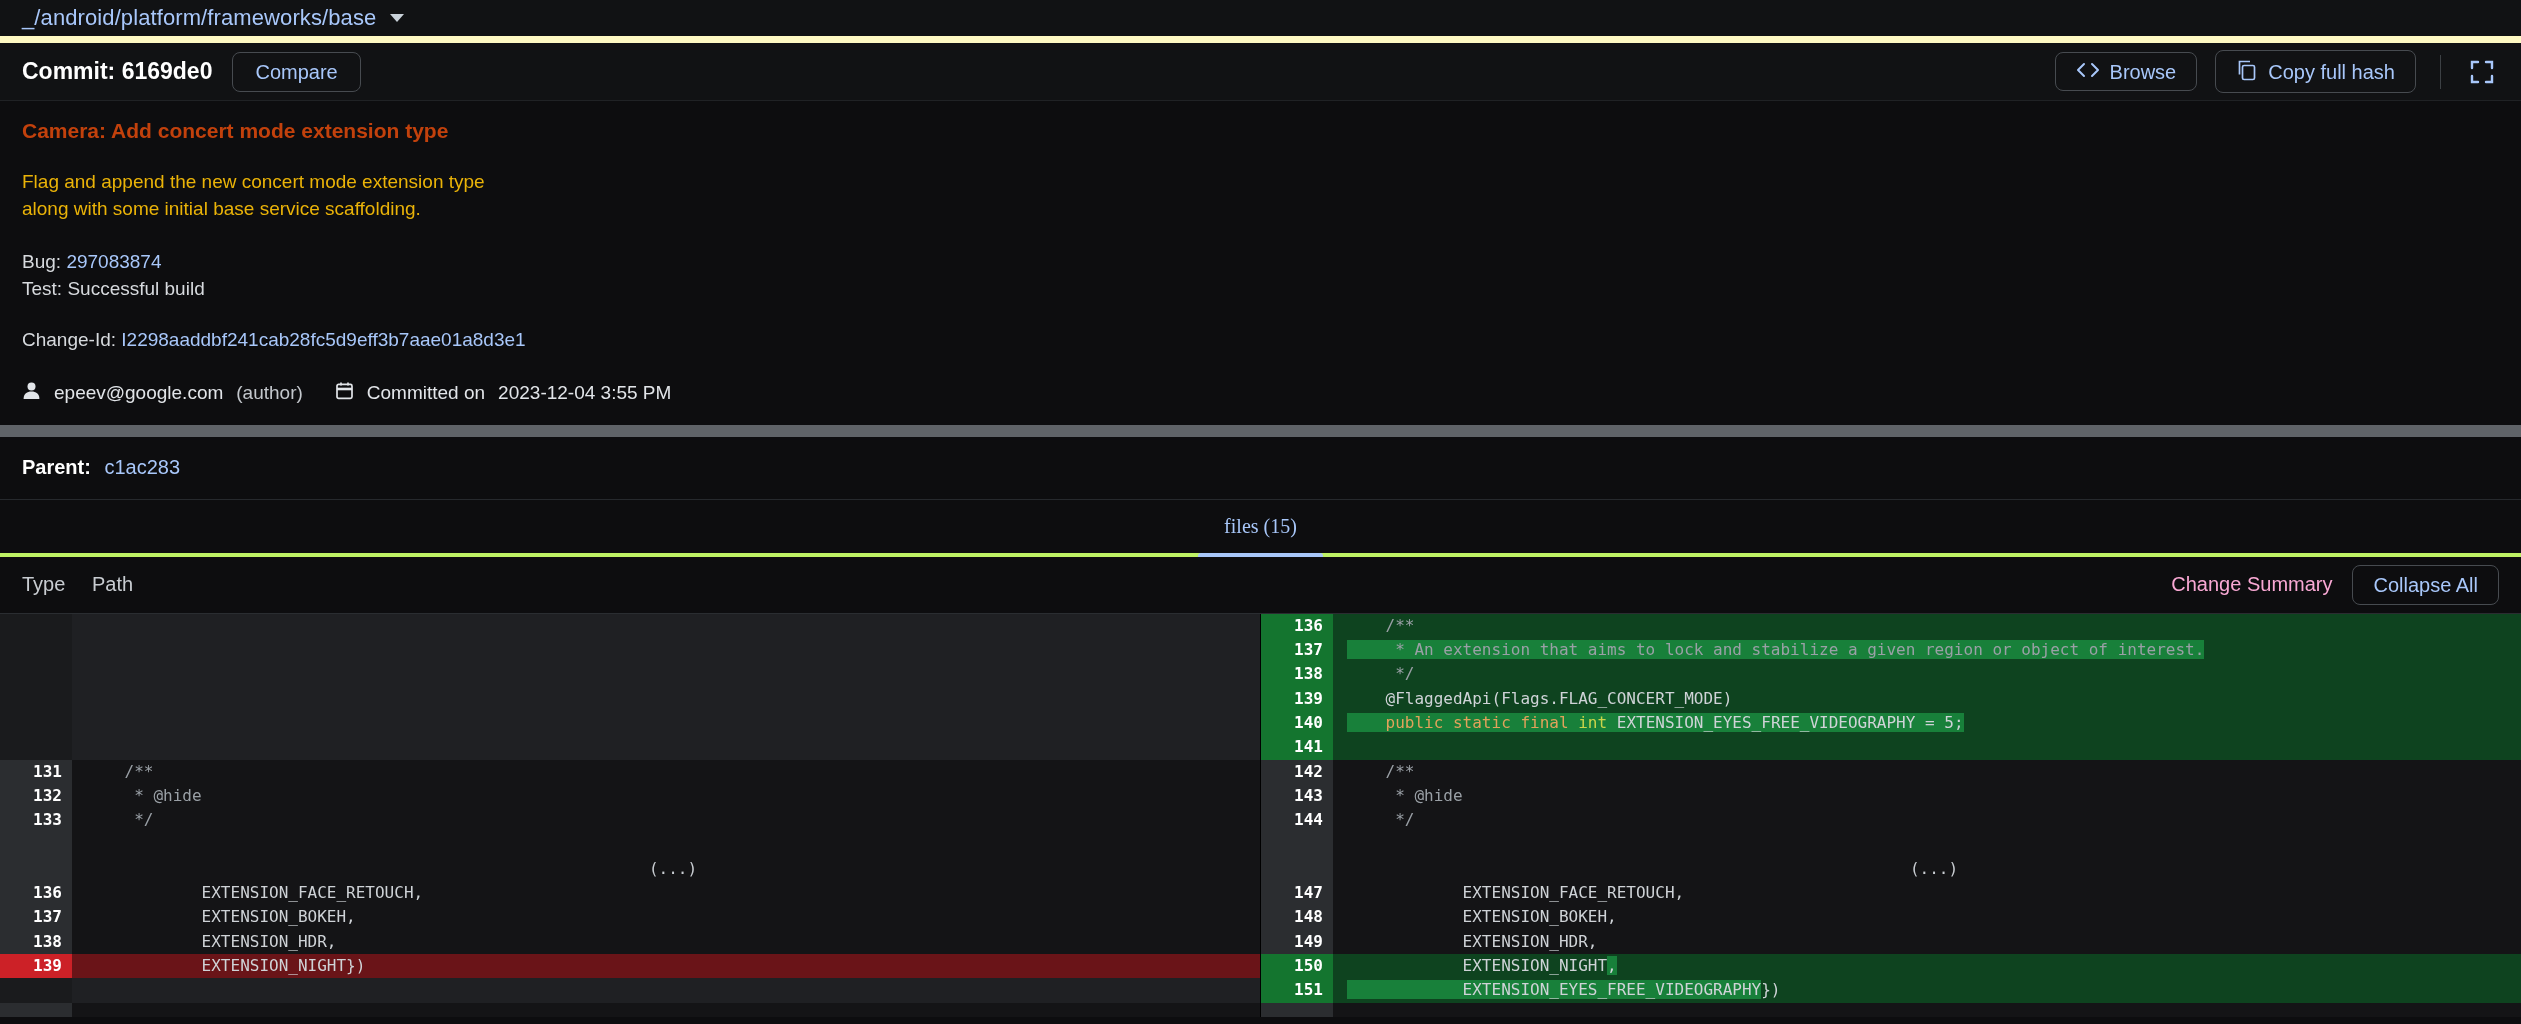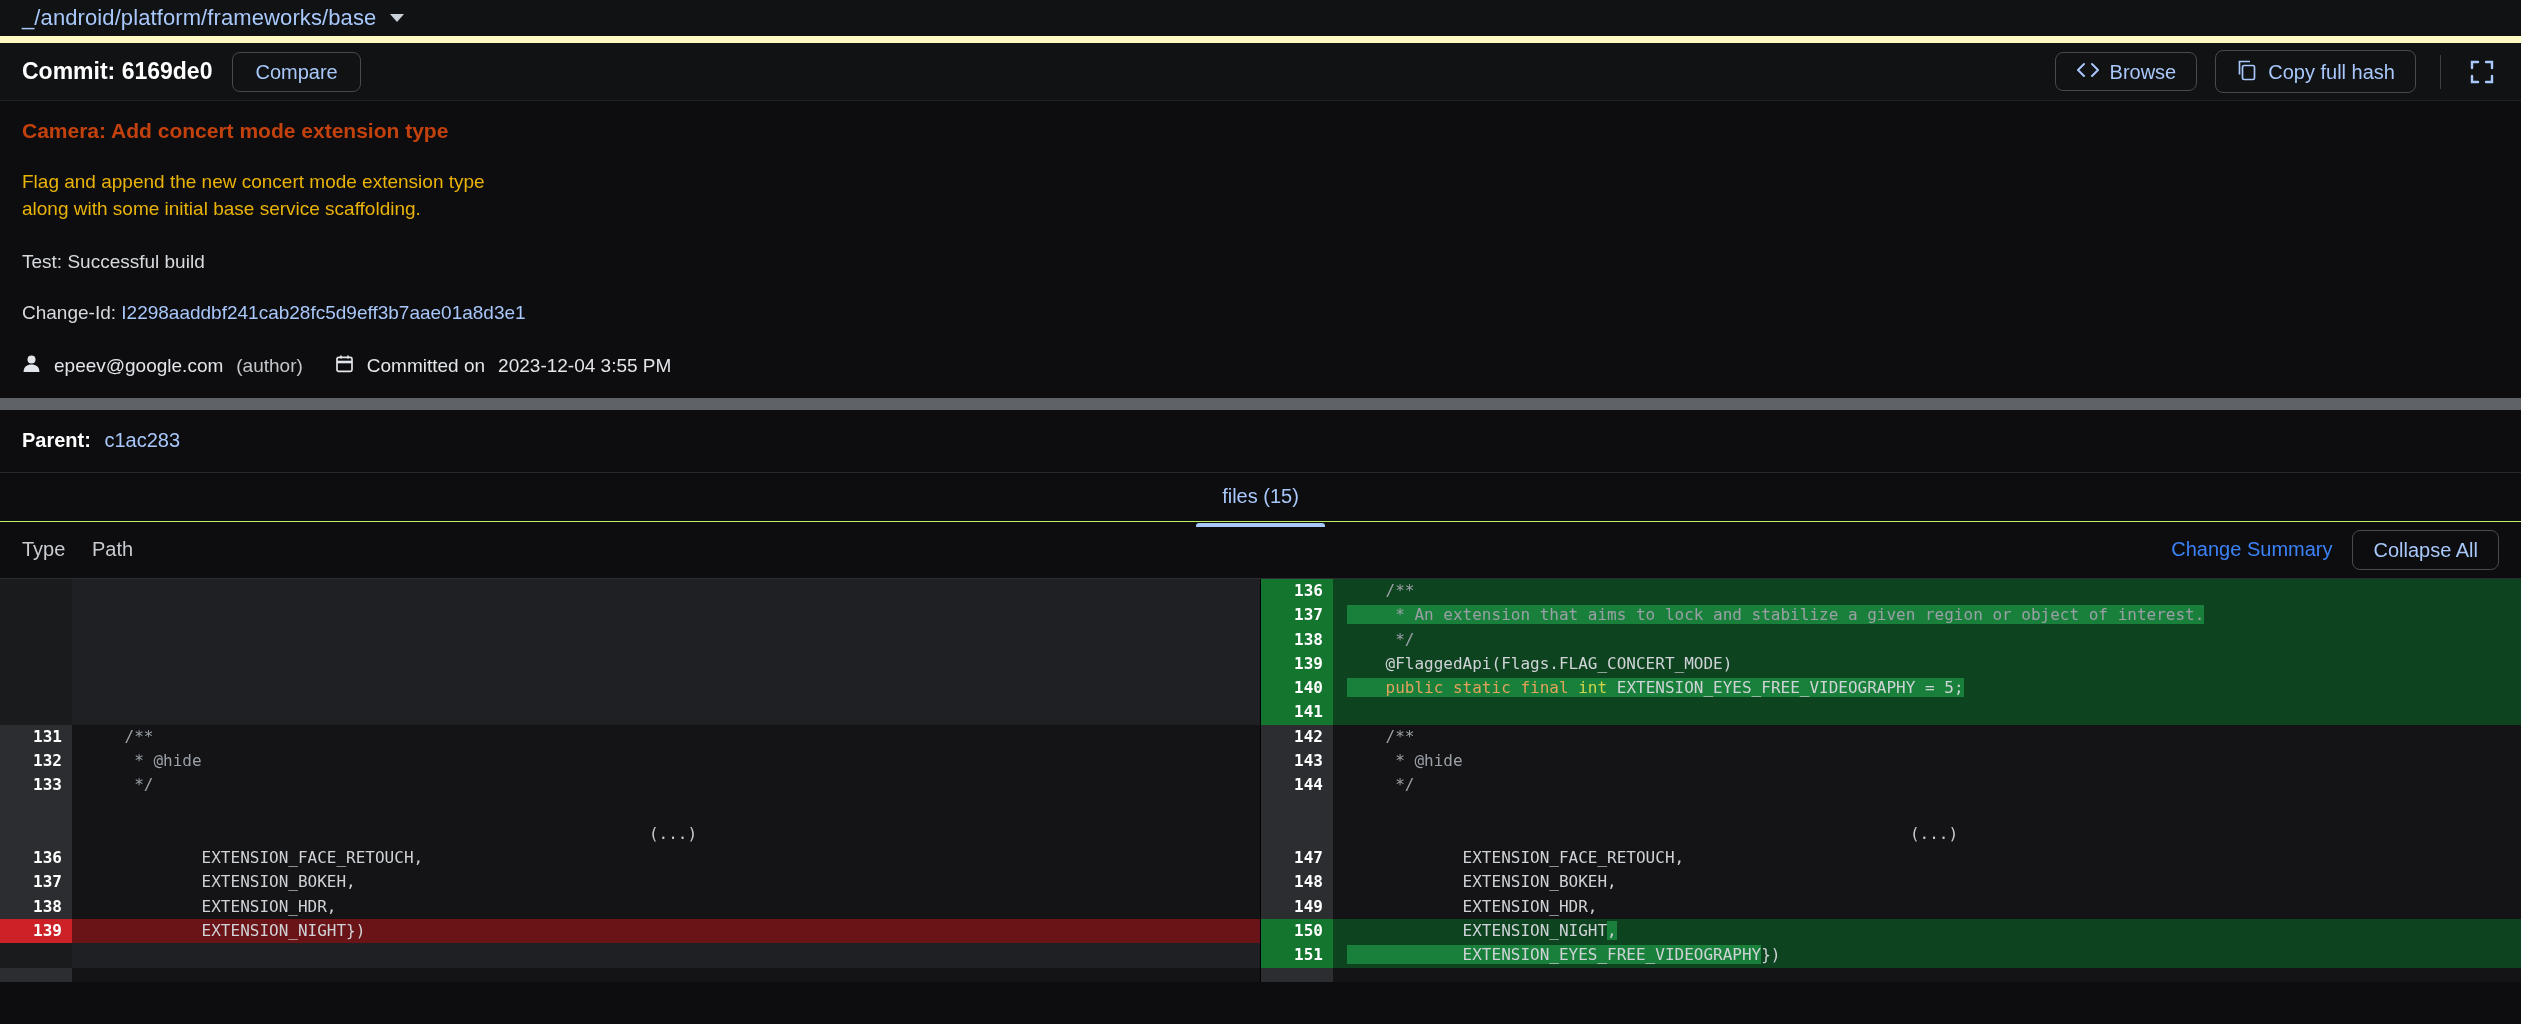--- a/index.html
+++ b/index.html
@@ -99,44 +99,45 @@
   .parent-row {
     padding: 18px 22px 20px 22px;
     font-size: 20px;
     background: #0d0d0f;
   }
   .parent-label { font-weight: bold; color: #fff; }
 
   
   .tabs-bar {
     border-top: 1px solid #26292d;
-    border-bottom: 1px solid #bef264;
-    height: 50px;
+    border-bottom: 4px solid #bef264;
+    height: 58px;
     display: flex; align-items: center; justify-content: center;
     position: relative;
+    font-family: Liberation Serif, serif;
   }
   .tab {
     font-size: 20px; color: #a8c7fa;
     padding: 18px 26px 18px 26px;
     position: relative; cursor: pointer;
   }
   .tab.active::after {
     content: ""; position: absolute;
     left: 0; right: 0; bottom: -1px;
     height: 4px; background: #a8c7fa; border-radius: 3px 3px 0 0;
   }
 
   
   .files-head {
     height: 56px; display: flex; align-items: center;
     padding: 0 22px; font-size: 20px; color: #c8ccd1;
   }
   .th-type { width: 70px; }
   .th-path { }
-  .change-summary { color: #3b82f6; font-size: 20px; margin-right: 20px; }
+  .change-summary { color: #f9a8d4; font-size: 20px; margin-right: 20px; }
   .btn-collapse { padding: 9px 20px; }
 
   
   .diff {
     display: flex;
     font-family: "DejaVu Sans Mono", monospace;
     font-size: 16px;
     height: 404px;
     overflow: hidden;
     background: #0d0d0f;
@@ -220,20 +221,21 @@
     </button>
   </div>
 </div>
 
 <div class="commit-body">
   <div class="cm-subject">Camera: Add concert mode extension type</div>
   <div class="cm-para">
     <div>Flag and append the new concert mode extension type</div>
     <div>along with some initial base service scaffolding.</div>
   </div>
+  <div class="cm-line"><span>Bug: </span><a class="lnk" href="#">297083874</a></div>
   <div class="cm-line">Test: Successful build</div>
   <div class="cm-changeid"><span>Change-Id: </span><a class="lnk" href="#">I2298aaddbf241cab28fc5d9eff3b7aae01a8d3e1</a></div>
 </div>
 
 <div class="meta-row">
   <span class="meta-item">
     <span>
       <svg width="19" height="20" viewBox="0 0 19 20" fill="#e2e5e9">
         <circle cx="9.5" cy="5.4" r="4"></circle>
         <path d="M1.6 18 C1.6 12.8 5.1 10.6 9.5 10.6 C13.9 10.6 17.4 12.8 17.4 18 Z"></path>

